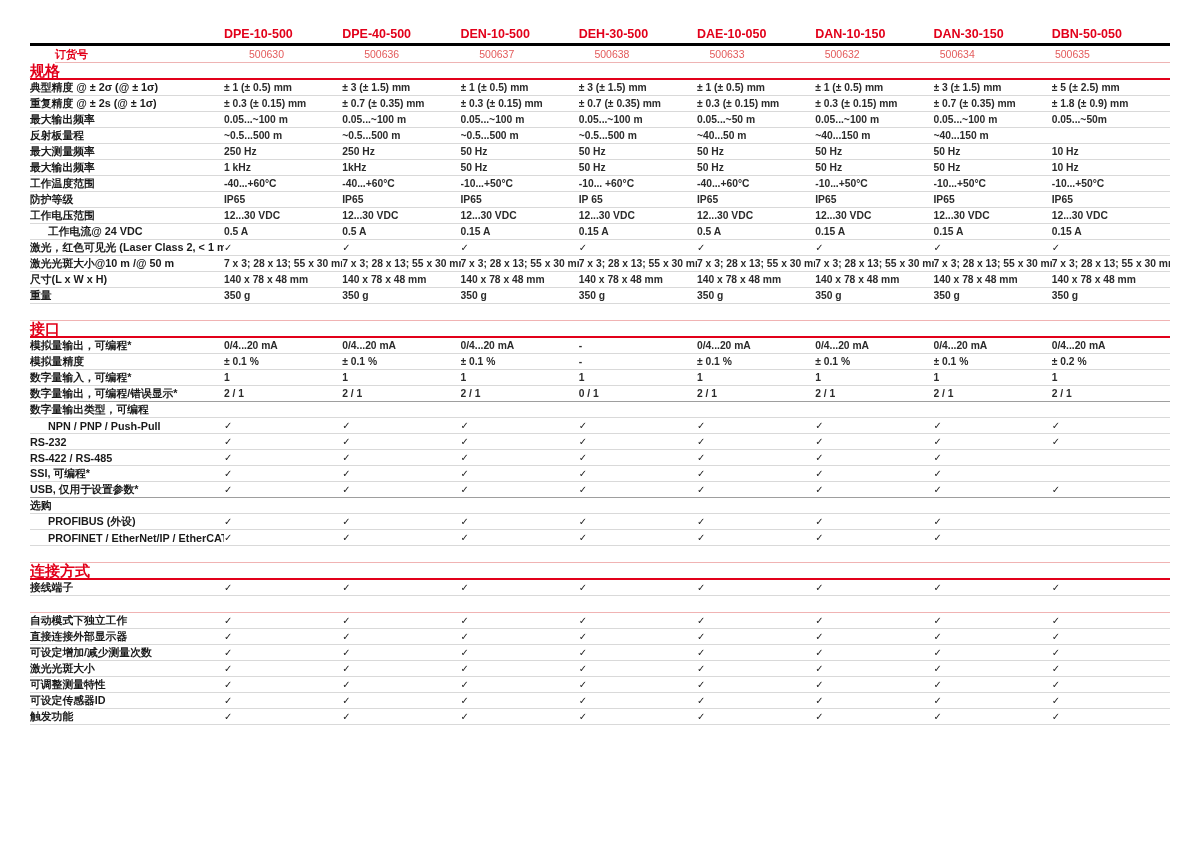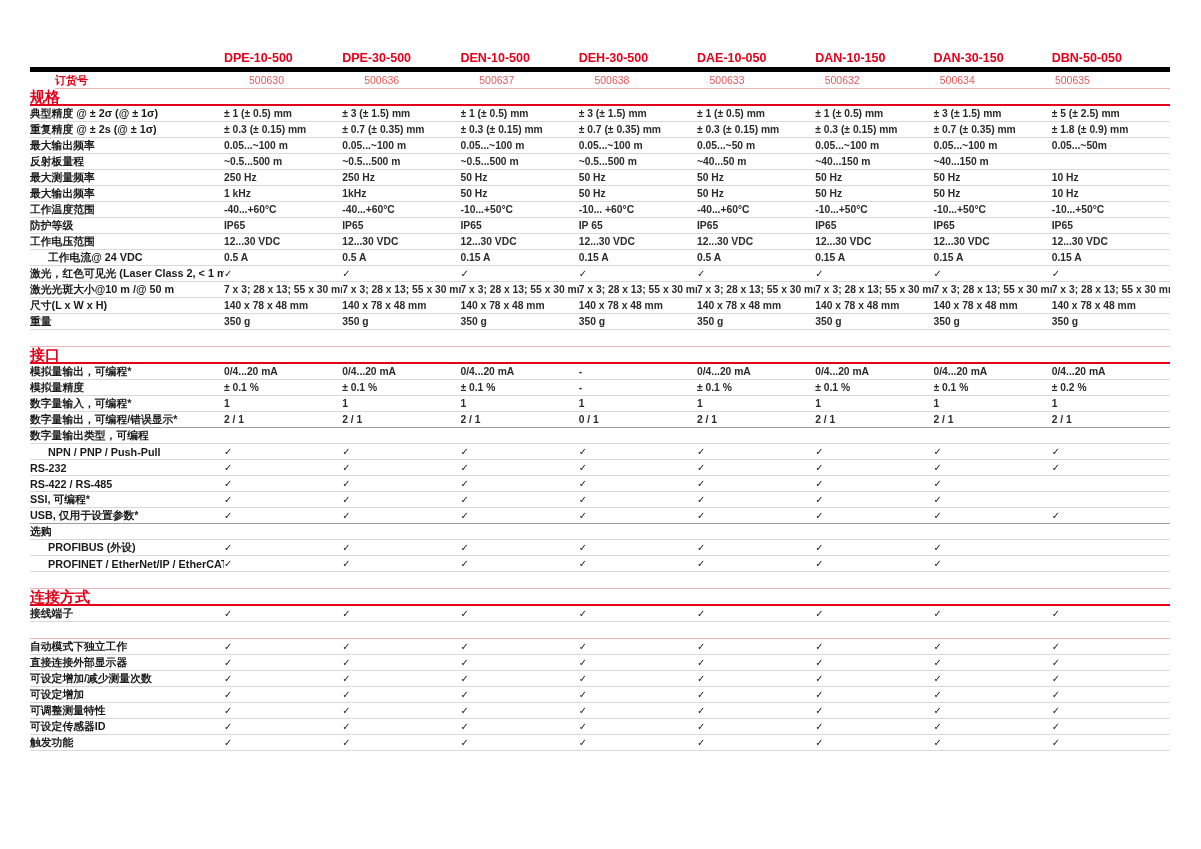--- a/index.html
+++ b/index.html
@@ -10,21 +10,21 @@
     font-family:"Liberation Sans","DejaVu Sans",sans-serif;
     color:#1a1a1a;
     overflow:hidden;
   }
   .table-wrap{position:absolute;left:30px;top:26px;width:1140px;}
   .grid-row{
     display:grid;
     grid-template-columns:194px repeat(8,1fr);
     align-items:center;
   }
-  .product-row{height:17px;border-bottom:5px solid #000000;margin-top:24px;}
+  .product-row{height:17px;border-bottom:3px solid #000000;}
   .product-row .cell{
     font-size:12.5px;font-weight:bold;color:#e2001a;
     white-space:nowrap;line-height:17px;
   }
   .order-row{height:16px;border-bottom:1px solid #eeb4b4;margin-left:25px;}
   .order-row .label{font-size:11px;font-weight:bold;color:#e2001a;}
   .order-row .cell{font-size:10.5px;color:#e35b5b;}
   .section-gap{height:16px;border-bottom:1px solid #f0b3b3;}
   .section-header{
     height:15px;border-bottom:2px solid #e2001a;
@@ -45,21 +45,21 @@
   .data-row .cell.check{font-size:10px;color:#222;}
 </style>
 </head>
 <body>
 
 <div class="sheet">
   <div class="table-wrap" id="table-root">
       <div class="grid-row product-row">
         <div class="cell"></div>
         <div class="cell">DPE-10-500</div>
-        <div class="cell">DPE-30-500</div>
+        <div class="cell">DPE-40-500</div>
         <div class="cell">DEN-10-500</div>
         <div class="cell">DEH-30-500</div>
         <div class="cell">DAE-10-050</div>
         <div class="cell">DAN-10-150</div>
         <div class="cell">DAN-30-150</div>
         <div class="cell">DBN-50-050</div>
       </div>
       <div class="grid-row order-row">
         <div class="label">订货号</div>
         <div class="cell">500630</div>
@@ -418,21 +418,21 @@
         <div class="cell check">✓</div>
         <div class="cell check">✓</div>
         <div class="cell check">✓</div>
         <div class="cell check">✓</div>
         <div class="cell check">✓</div>
         <div class="cell check">✓</div>
         <div class="cell check">✓</div>
         <div class="cell check">✓</div>
       </div>
       <div class="grid-row data-row">
-        <div class="label">可设定增加</div>
+        <div class="label">激光光斑大小</div>
         <div class="cell check">✓</div>
         <div class="cell check">✓</div>
         <div class="cell check">✓</div>
         <div class="cell check">✓</div>
         <div class="cell check">✓</div>
         <div class="cell check">✓</div>
         <div class="cell check">✓</div>
         <div class="cell check">✓</div>
       </div>
       <div class="grid-row data-row">

